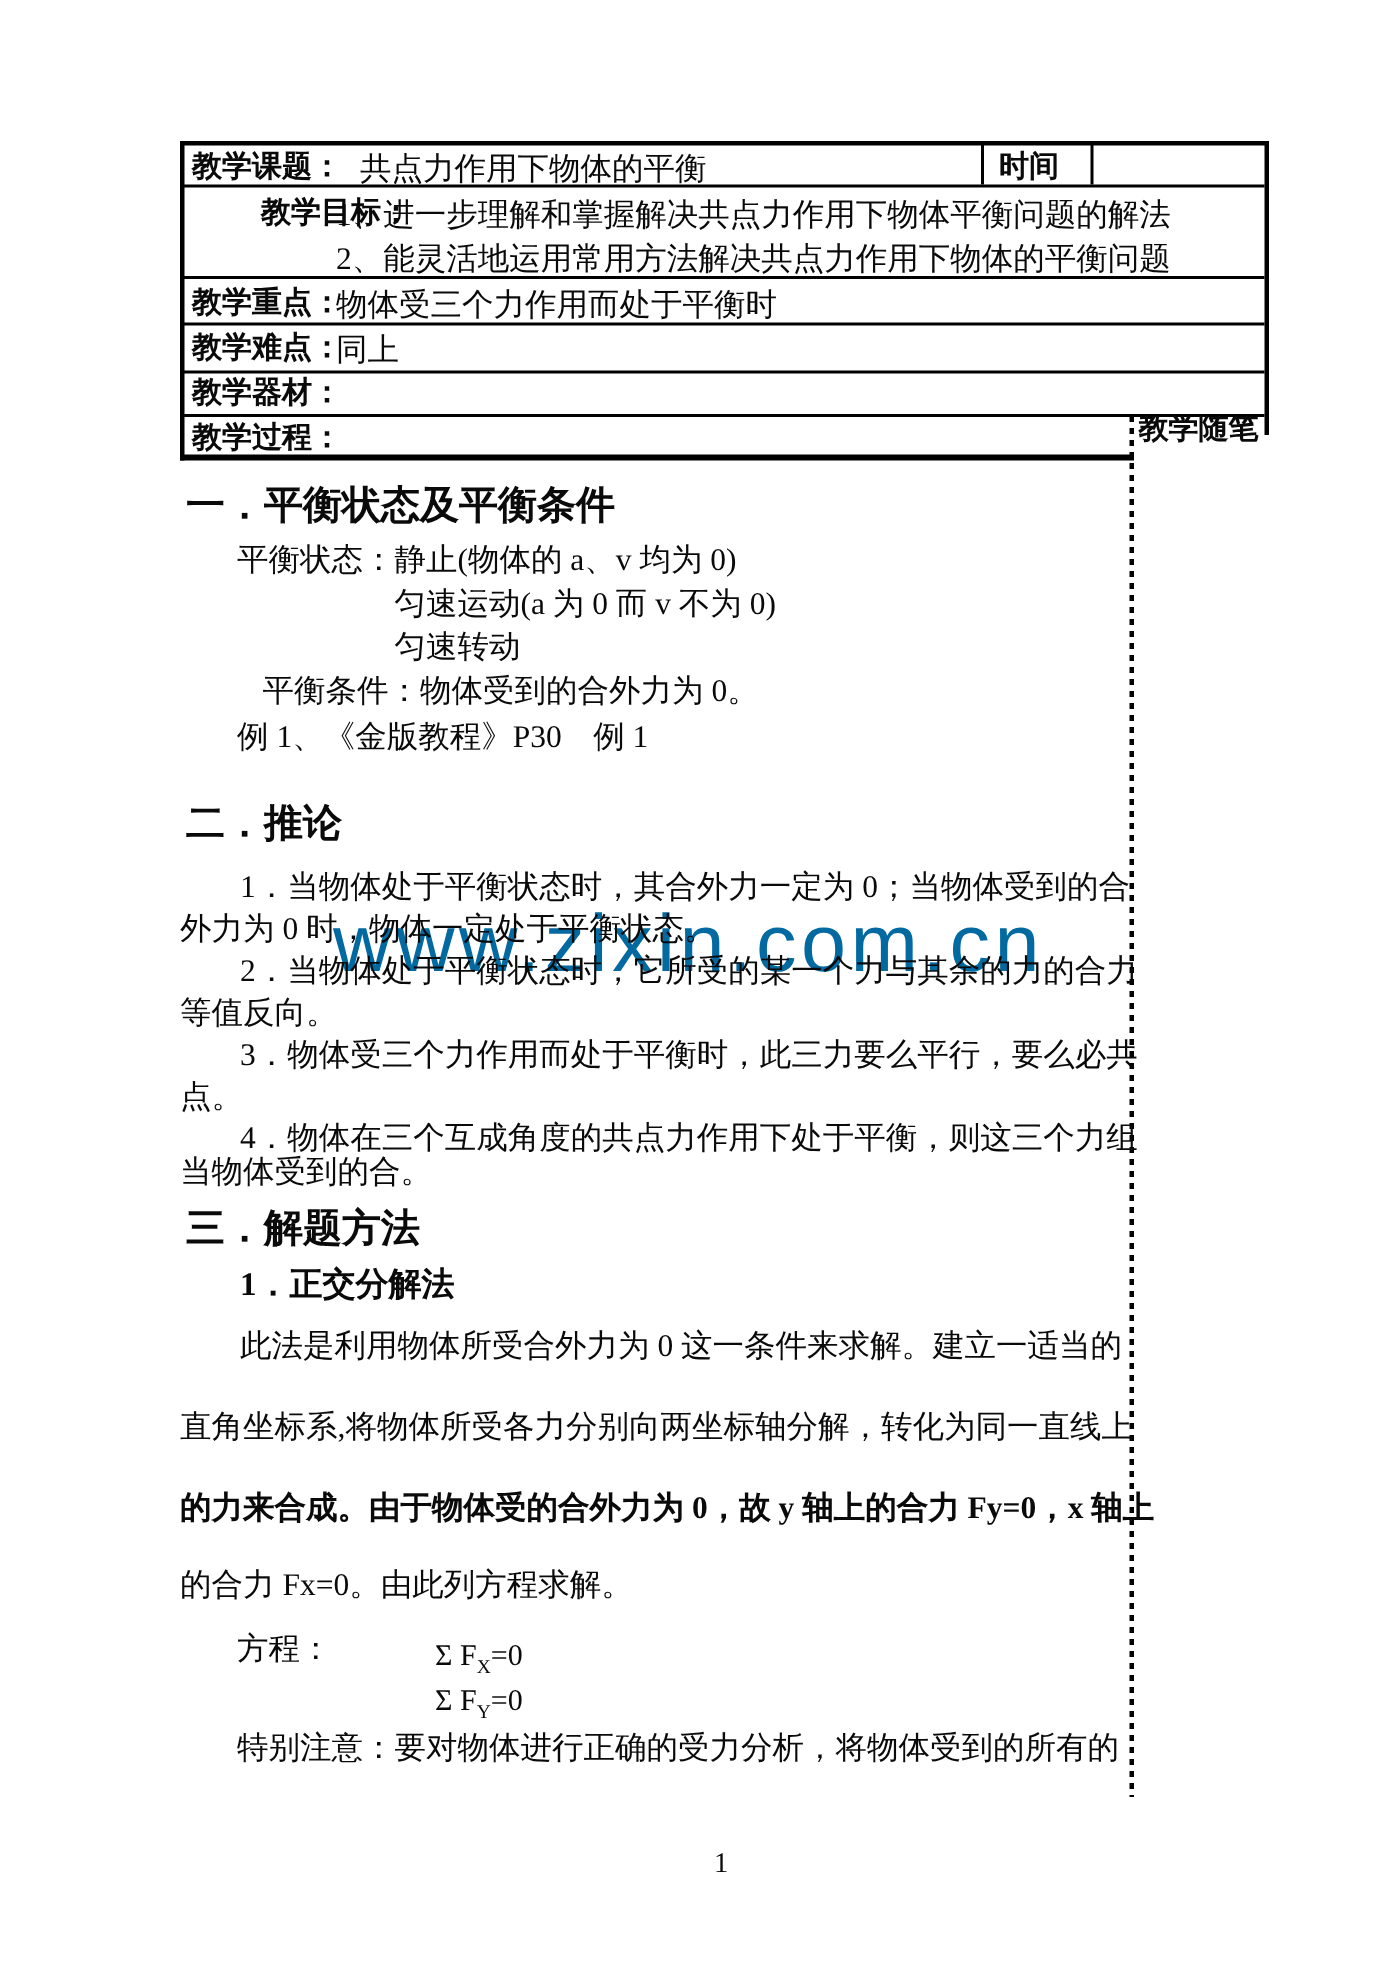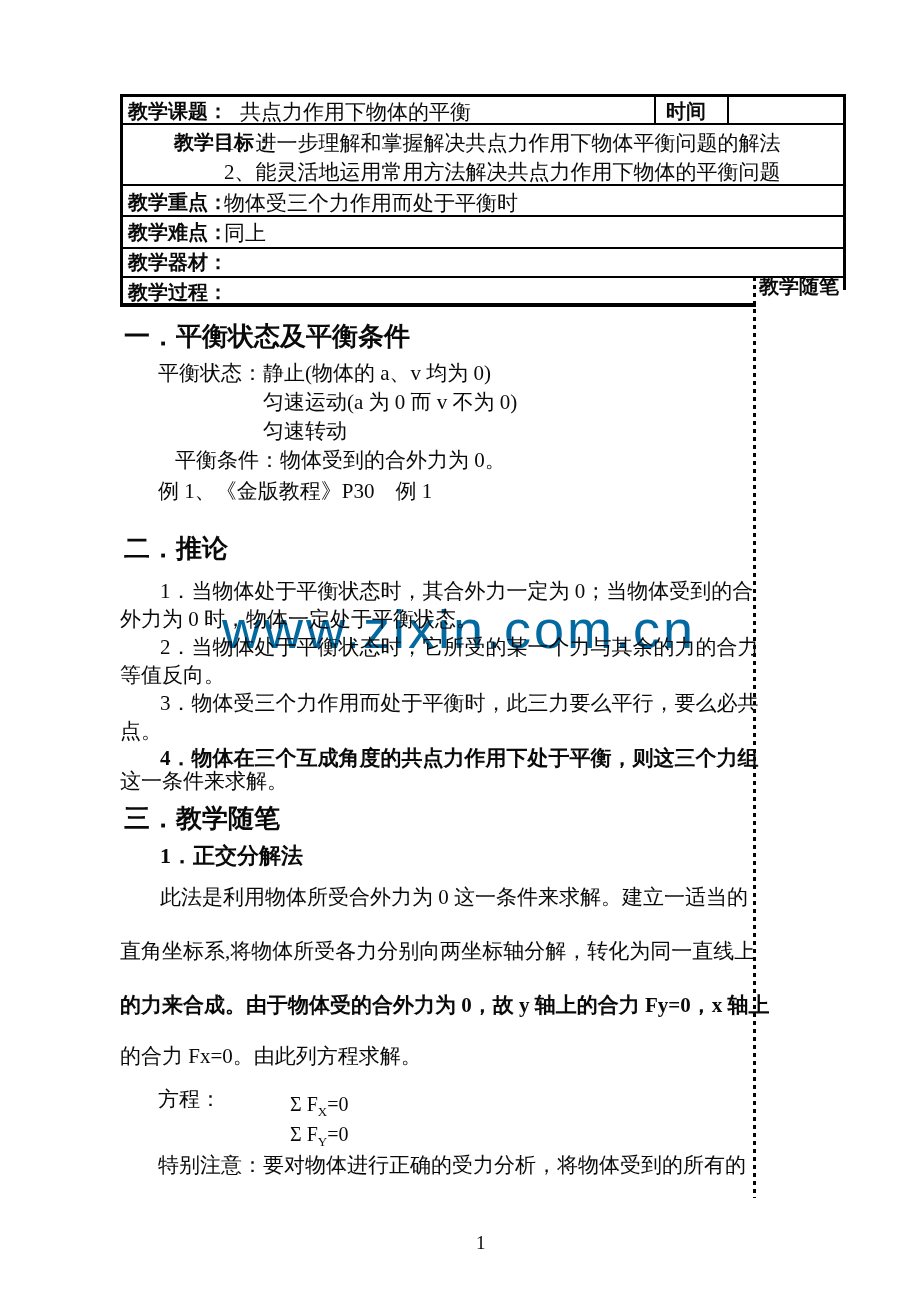--- a/index.html
+++ b/index.html
@@ -85,24 +85,24 @@
   <div class="abs bodyline fg" style="left:162px;top:447px;margin-left:13px;"><span>平衡条件：</span><span>物体受到的合外力为 0。</span></div>
   <div class="abs bodyline fg" style="left:158px;top:478px;">例 1、《金版教程》P30　例 1</div>
 
   <div class="abs heading fg" style="left:124px;top:533px;">二．推论</div>
   <div class="abs bodyline fg" style="left:160px;top:578px;">1．当物体处于平衡状态时，其合外力一定为 0；当物体受到的合</div>
   <div class="abs bodyline fg" style="left:120px;top:606px;">外力为 0 时，物体一定处于平衡状态。</div>
   <div class="abs bodyline fg" style="left:160px;top:634px;">2．当物体处于平衡状态时，它所受的某一个力与其余的力的合力</div>
   <div class="abs bodyline fg" style="left:120px;top:662px;">等值反向。</div>
   <div class="abs bodyline fg" style="left:160px;top:690px;">3．物体受三个力作用而处于平衡时，此三力要么平行，要么必共</div>
   <div class="abs bodyline fg" style="left:120px;top:718px;">点。</div>
-  <div class="abs bodyline fg" style="left:160px;top:745px;font-weight:bold;">4．物体在三个互成角度的共点力作用下处于平衡，则这三个力组</div>
-  <div class="abs bodyline fg" style="left:120px;top:768px;">这一条件来求解。</div>
+  <div class="abs bodyline fg" style="left:160px;top:745px;">4．物体在三个互成角度的共点力作用下处于平衡，则这三个力组</div>
+  <div class="abs bodyline fg" style="left:120px;top:768px;">当物体受到的合。</div>
 
-  <div class="abs heading fg" style="left:124px;top:803px;">三．教学随笔</div>
+  <div class="abs heading fg" style="left:124px;top:803px;">三．解题方法</div>
   <div class="abs subhead fg" style="left:160px;top:843px;">1．正交分解法</div>
   <div class="abs bodyline fg" style="left:160px;top:884px;">此法是利用物体所受合外力为 0 这一条件来求解。建立一适当的</div>
   <div class="abs bodyline fg" style="left:120px;top:938px;">直角坐标系,将物体所受各力分别向两坐标轴分解，转化为同一直线上</div>
   <div class="abs bodyline fg" style="left:120px;top:992px;font-weight:bold;">的力来合成。由于物体受的合外力为 0，故 y 轴上的合力 Fy=0，x 轴上</div>
   <div class="abs bodyline fg" style="left:120px;top:1043px;">的合力 Fx=0。由此列方程求解。</div>
 
   <div class="abs bodyline fg" style="left:158px;top:1086px;">方程：</div>
   <div class="abs eq fg" style="left:290px;top:1087px;"><span>Σ F</span><sub>X</sub><span>=0</span></div>
   <div class="abs eq fg" style="left:290px;top:1117px;"><span>Σ F</span><sub>Y</sub><span>=0</span></div>
 

